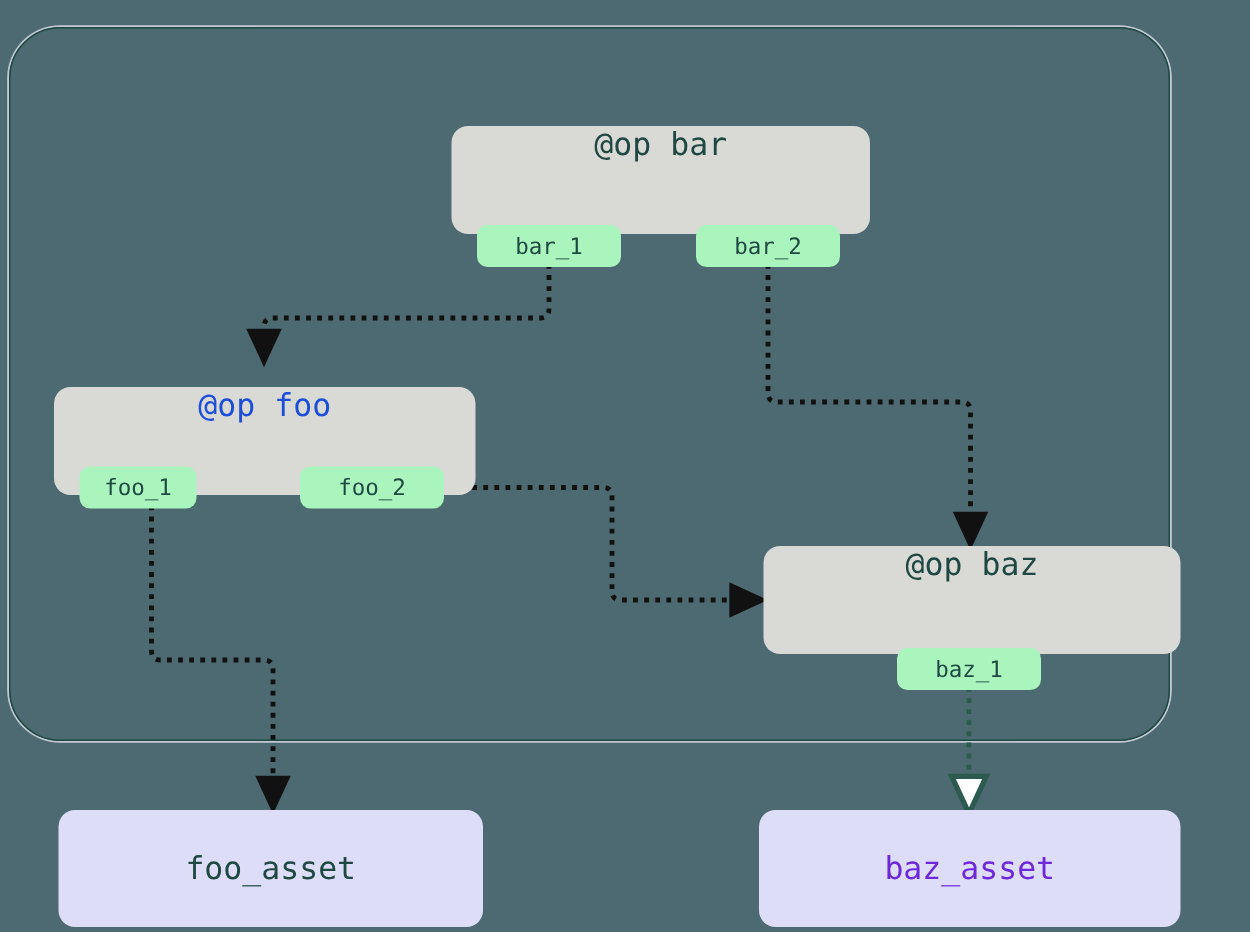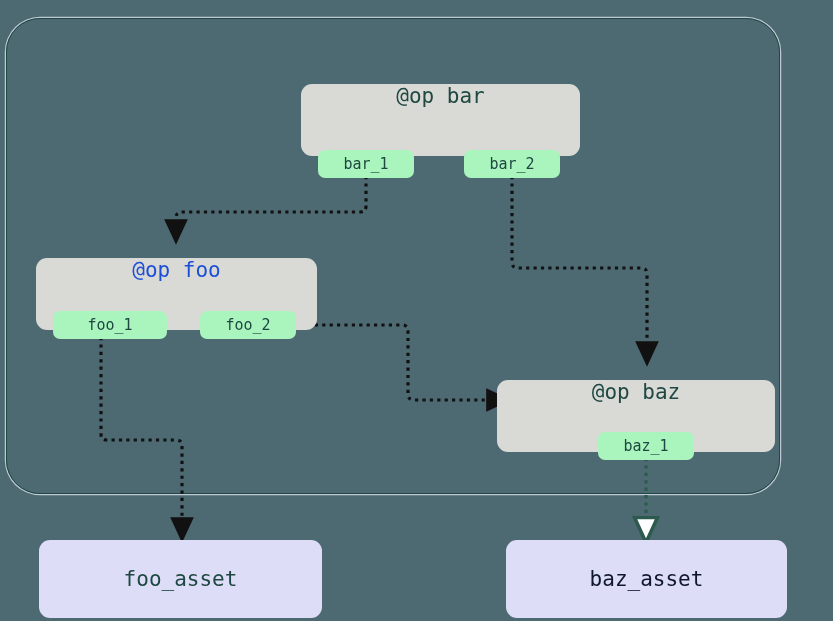--- a/index.html
+++ b/index.html
@@ -125,34 +125,34 @@
       </div>
       <div class="port" style="left: 318px; top: 150px; width: 96px;">
         <span>bar_1</span>
       </div>
       <div class="port" style="left: 464px; top: 150px; width: 96px;">
         <span>bar_2</span>
       </div>
       <div class="op-node" style="left: 36px; top: 242px; width: 281px; height: 72px; background: rgb(217, 217, 214); color: #1d4ed8; margin-top: 16px;">
         <span>@op foo</span>
       </div>
-      <div class="port" style="left: 53px; top: 311px; width: 114px;">
+      <div class="port" style="left: 53px; top: 311px; width: 78px;">
         <span>foo_1</span>
       </div>
       <div class="port" style="left: 200px; top: 311px; width: 96px; align-items: center;">
         <span>foo_2</span>
       </div>
-      <div class="op-node" style="left: 497px; top: 364px; width: 278px; height: 72px; background: rgb(217, 217, 214); color: rgb(30, 72, 65); margin-top: 16px;">
+      <div class="op-node" style="left: 509px; top: 364px; width: 278px; height: 72px; background: rgb(217, 217, 214); color: rgb(30, 72, 65);">
         <span>@op baz</span>
       </div>
       <div class="port" style="left: 598px; top: 432px; width: 96px;">
         <span>baz_1</span>
       </div>
       <div class="asset-node" style="left: 39px; top: 540px; width: 283px; height: 78px; background: rgb(221, 221, 248); color: rgb(30, 72, 65);">
         <span>foo_asset</span>
       </div>
-      <div class="asset-node" style="left: 506px; top: 540px; width: 281px; height: 78px; background: rgb(221, 221, 248); color: #0f172a;">
+      <div class="asset-node" style="left: 506px; top: 540px; width: 281px; height: 78px; background: rgb(221, 221, 248); color: #6d28d9;">
         <span>baz_asset</span>
       </div>
     </div>
 
 
 </div>
 
 </body></html>

